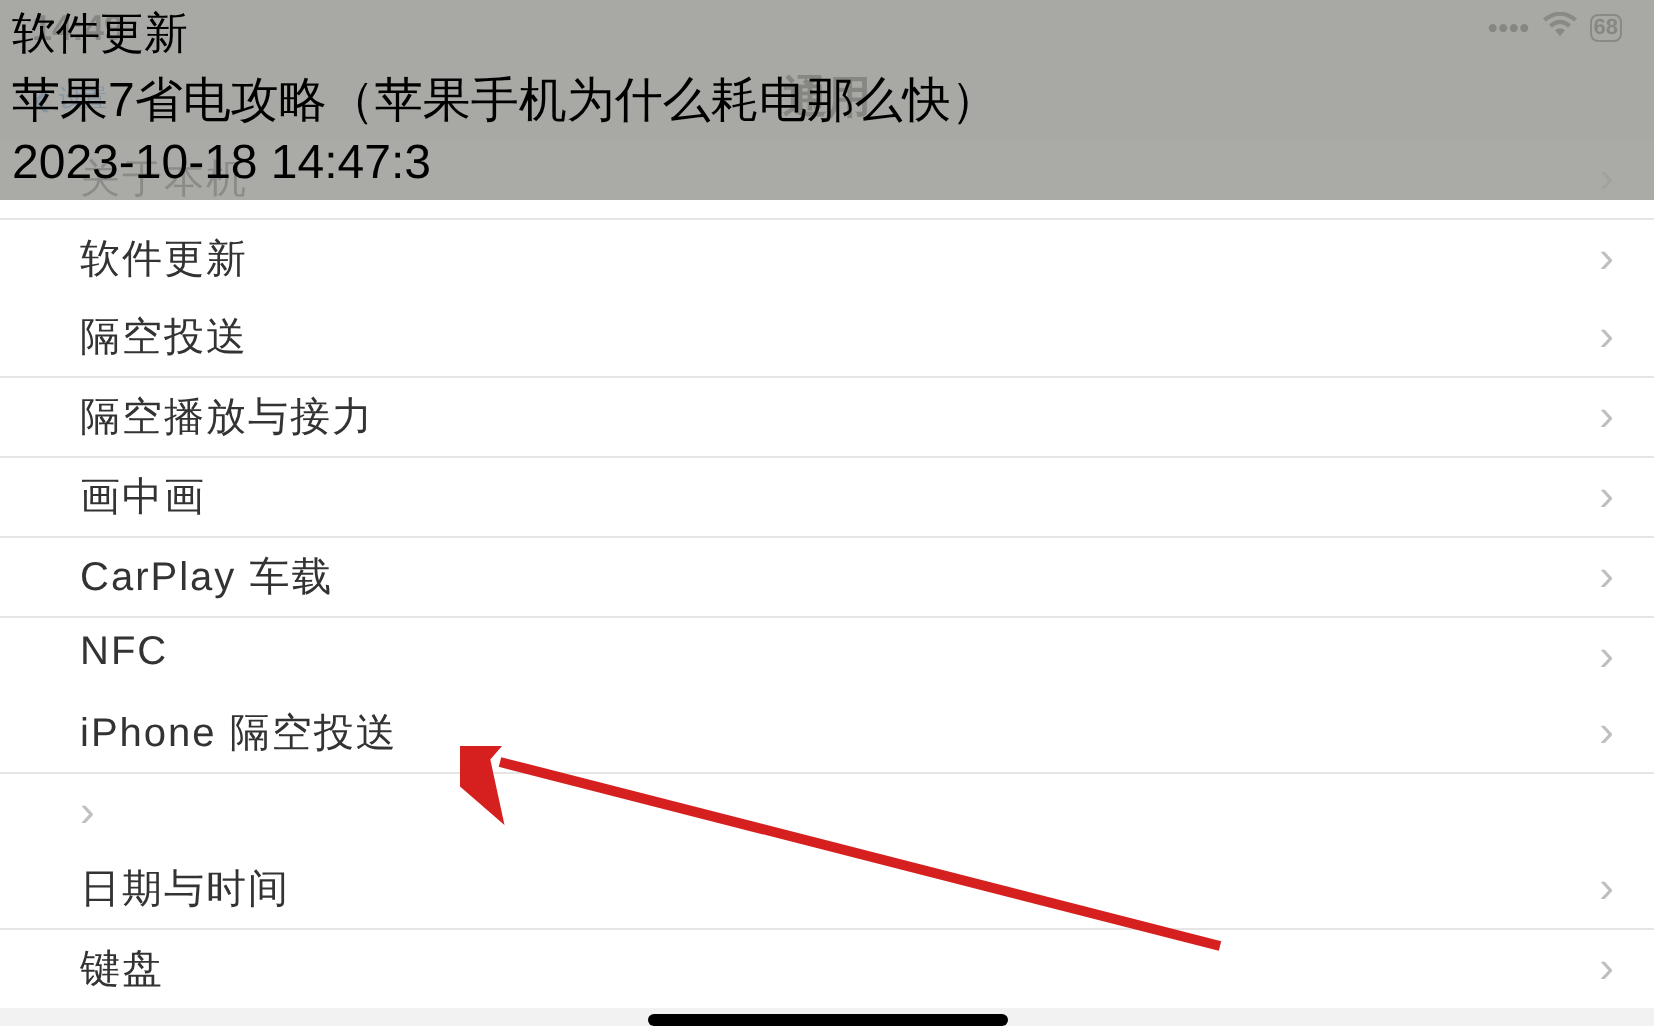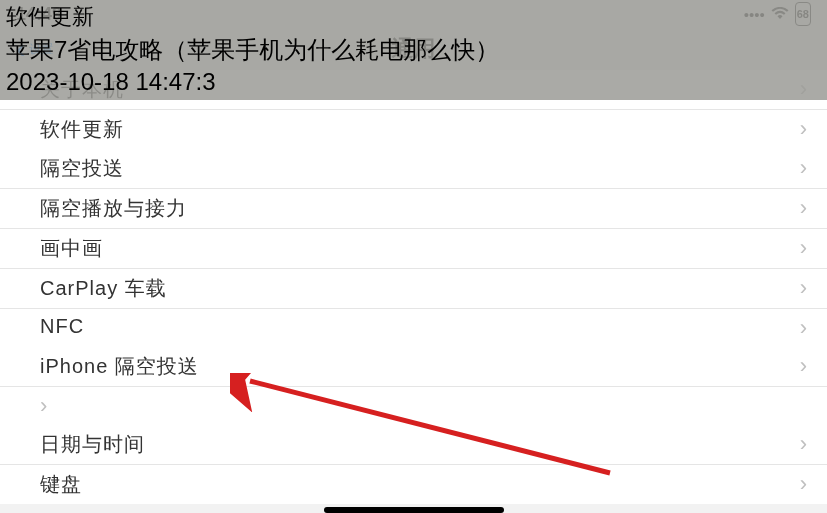--- a/index.html
+++ b/index.html
@@ -153,21 +153,21 @@
 
 <div class="status-bar">
   <span class="status-time">14:49</span>
   <span class="status-icons">
     <span>••••</span>
     <span>
       <svg width="18" height="13" viewBox="0 0 18 13">
           <path d="M9 12 L6.5 9.2 Q9 7 11.5 9.2 Z M3.5 6.2 Q9 1.5 14.5 6.2 L13 7.7 Q9 4.2 5 7.7 Z M0.5 3.2 Q9 -3.5 17.5 3.2 L16 4.7 Q9 -1 2 4.7 Z" fill="#222"></path>
         </svg>
     </span>
-    <span style="display:inline-flex;align-items:center;border:1.5px solid #222;border-radius:4px;padding:0 1px;height:24px;font-size:11px;font-weight:700;line-height:1;">
+    <span style="display:inline-flex;align-items:center;border:1.5px solid #222;border-radius:4px;padding:0 1px;height:14px;font-size:11px;font-weight:700;line-height:1;">
       <span>68</span>
     </span>
   </span>
 </div>
 
 <div class="nav-bar">
   <span class="back-arrow">‹</span>
   <span class="back-label">设置</span>
   <span class="nav-title">通用</span>
 </div>

